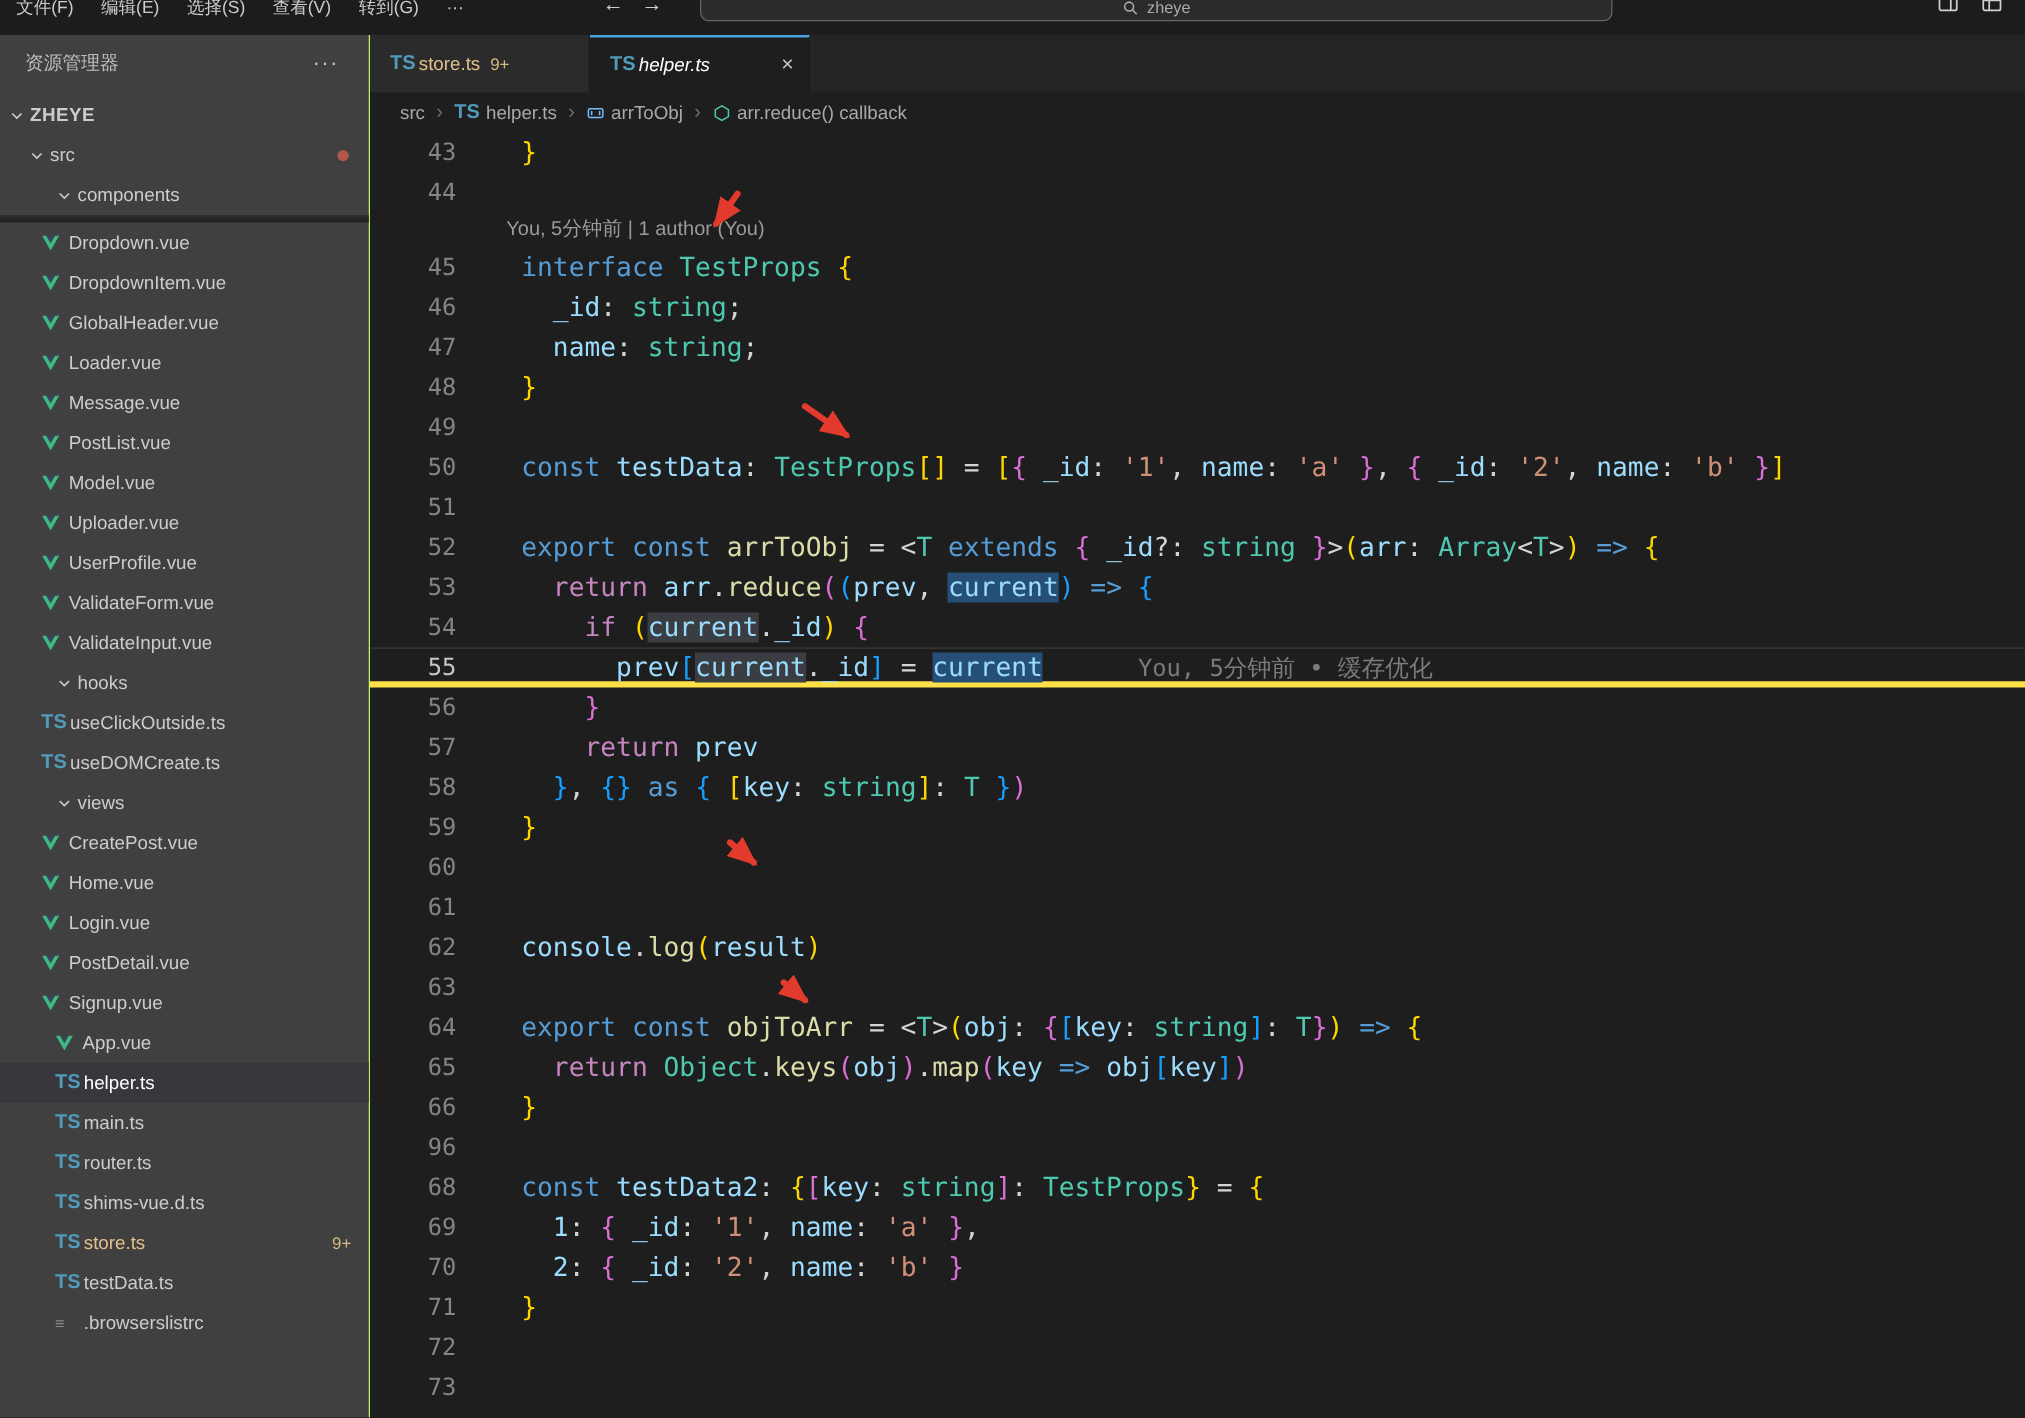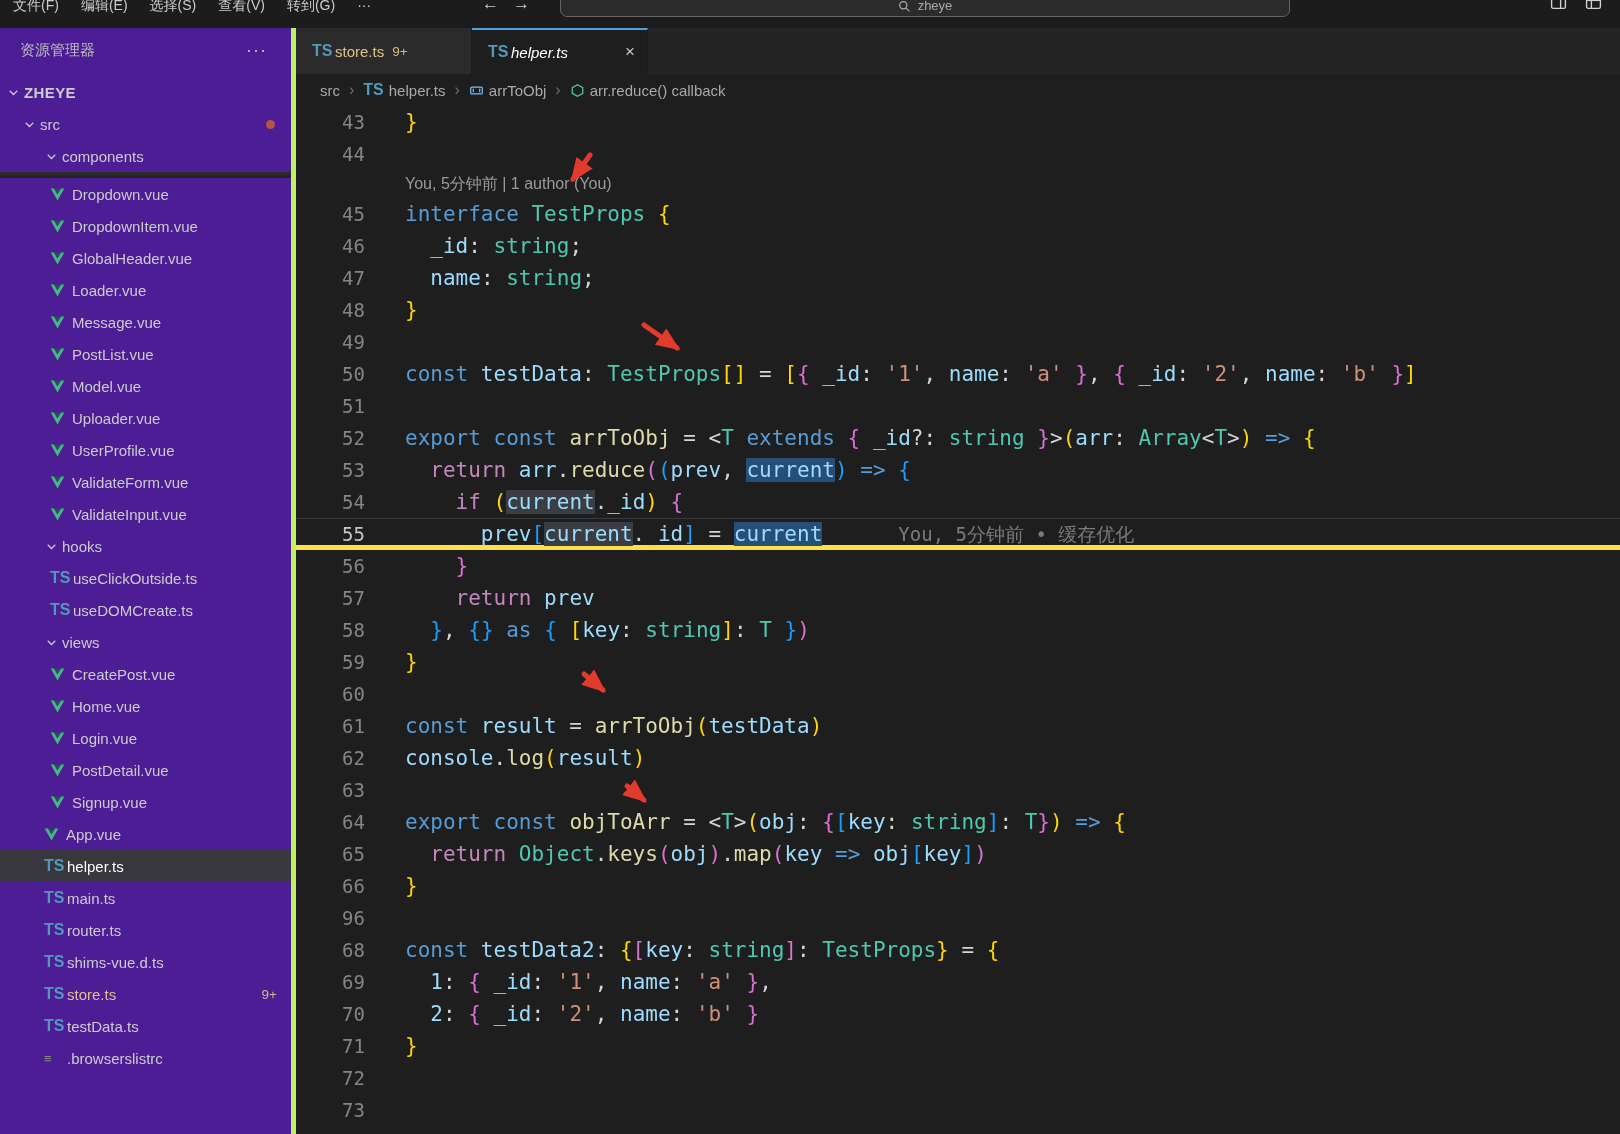--- a/index.html
+++ b/index.html
@@ -14,30 +14,30 @@
   .cmd-center { position:absolute; left:560px; top:-9px; width:730px; height:26px;
                 background:#2b2b2c; border:1px solid #656565; border-radius:7px;
                 display:flex; align-items:flex-end; justify-content:center; gap:7px;
                 color:#ababab; font-size:13px; padding-bottom:3px; }
   .win-icons { position:absolute; right:18px; top:-6px; display:flex; gap:18px; }
 
   
   .main { display:flex; height:1106px; }
 
   
-  .sidebar { width:296px; background:#4c1d95; border-right:5px solid #bef264; flex:none; }
+  .sidebar { width:296px; background:#404040; border-right:1px solid #bef264; flex:none; }
   .explorer-header { height:44px; display:flex; align-items:center; justify-content:space-between;
                      padding:0 24px 0 20px; font-size:15px; color:#bdbdbd; }
   .explorer-actions { font-size:18px; letter-spacing:1px; color:#c2c2c2; }
   .tree { margin-top:4px; }
   .tree-row { height:32px; display:flex; align-items:center; font-size:15px; white-space:nowrap;
               color:#cccccc; }
   .tree-row.selected { background:#37373d; color:#ffffff; }
   .tree-row.root .tree-label { font-weight:bold; letter-spacing:0.4px; }
-  .ind0 { padding-left:6px; } .ind1 { padding-left:22px; } .ind2 { padding-left:44px; } .ind3 { padding-left:50px; }
+  .ind0 { padding-left:6px; } .ind1 { padding-left:22px; } .ind2 { padding-left:44px; } .ind3 { padding-left:33px; }
   .chev { width:18px; height:16px; flex:none; display:inline-flex; align-items:center; }
   .icon-vue { flex:none; margin-right:7px; }
   .icon-ts { flex:none; margin-right:7px; color:#519ABA; font-weight:bold; font-size:16px; width:16px; display:inline-block; }
   .icon-cfg { flex:none; margin-right:7px; color:#8a8a8a; font-size:13px; width:16px; display:inline-block; }
   .tree-label.modified { color:var(--modified,#E2C08D); }
   .git-dot { margin-left:auto; margin-right:16px; width:9px; height:9px; border-radius:50%;
              background:#b4554a; flex:none; }
   .tree-badge { margin-left:auto; margin-right:14px; color:var(--badge,#D7BA7D); font-size:13.5px; }
   .tree-spacer { height:6px; background:linear-gradient(#2e2e2f,#202021); }
 
@@ -55,21 +55,21 @@
 
   .breadcrumb { height:32px; display:flex; align-items:center; padding-left:24px; gap:9px;
                 font-size:15px; color:#a9a9a9; flex:none; background:#1e1e1e; }
   .bc-sep { color:#6e6e6e; font-size:16px; }
   .bc-item { display:flex; align-items:center; gap:5px; }
   .breadcrumb .icon-ts { margin-right:0; width:auto; }
 
   
   .code { position:relative; flex:1; overflow:hidden;
           font-family:"DejaVu Sans Mono", monospace; font-size:21px; }
-  .code-line { height:32px; line-height:32px; white-space:pre; display:flex; }
+  .code-line { height:32px; line-height:32px; white-space:pre; display:flex;gap:12px; }
   .code-line.cur { border-top:1px solid #3a3a3a; border-bottom:5px solid #fde047; line-height:30px; }
   .gutter { display:inline-block; width:69px; text-align:right; color:#858585; flex:none;
             font-size:19px; }
   .code-line.cur .gutter { color:#c6c6c6; }
   .line-body { padding-left:40px; white-space:pre; }
   .codelens { height:28px; line-height:28px; padding-left:109px;
               font-family:"Liberation Sans", sans-serif; font-size:16px; color:#9a9a9a; }
   .blame { color:#7b7b7b; margin-left:76px; font-size:19px; }
 
   .tk-b{color:#569CD6} .tk-p{color:#C586C0} .tk-t{color:#4EC9B0} .tk-v{color:#9CDCFE}
@@ -388,21 +388,21 @@
           <div class="code-line"><span class="gutter">51</span><span class="line-body"></span></div>
           <div class="code-line"><span class="gutter">52</span><span class="line-body"><span class="tk-b">export</span><span class="tk-w"> </span><span class="tk-b">const</span><span class="tk-w"> </span><span class="tk-f">arrToObj</span><span class="tk-w"> = &lt;</span><span class="tk-t">T</span><span class="tk-w"> </span><span class="tk-b">extends</span><span class="tk-w"> </span><span class="tk-m">{</span><span class="tk-w"> </span><span class="tk-v">_id</span><span class="tk-w">?: </span><span class="tk-t">string</span><span class="tk-w"> </span><span class="tk-m">}</span><span class="tk-w">&gt;</span><span class="tk-y">(</span><span class="tk-v">arr</span><span class="tk-w">: </span><span class="tk-t">Array</span><span class="tk-w">&lt;</span><span class="tk-t">T</span><span class="tk-w">&gt;</span><span class="tk-y">)</span><span class="tk-w"> </span><span class="tk-b">=&gt;</span><span class="tk-w"> </span><span class="tk-y">{</span></span></div>
           <div class="code-line"><span class="gutter">53</span><span class="line-body"><span class="tk-w">  </span><span class="tk-p">return</span><span class="tk-w"> </span><span class="tk-v">arr</span><span class="tk-w">.</span><span class="tk-f">reduce</span><span class="tk-m">(</span><span class="tk-u">(</span><span class="tk-v">prev</span><span class="tk-w">, </span><span class="tk-v sel">current</span><span class="tk-u">)</span><span class="tk-w"> </span><span class="tk-b">=&gt;</span><span class="tk-w"> </span><span class="tk-u">{</span></span></div>
           <div class="code-line"><span class="gutter">54</span><span class="line-body"><span class="tk-w">    </span><span class="tk-p">if</span><span class="tk-w"> </span><span class="tk-y">(</span><span class="tk-v dim">current</span><span class="tk-w">.</span><span class="tk-v">_id</span><span class="tk-y">)</span><span class="tk-w"> </span><span class="tk-m">{</span></span></div>
           <div class="code-line cur"><span class="gutter">55</span><span class="line-body"><span class="tk-w">      </span><span class="tk-v">prev</span><span class="tk-u">[</span><span class="tk-v dim">current</span><span class="tk-w">.</span><span class="tk-v">_id</span><span class="tk-u">]</span><span class="tk-w"> = </span><span class="tk-v sel">current</span><span class="blame">You, 5分钟前 • 缓存优化</span></span></div>
           <div class="code-line"><span class="gutter">56</span><span class="line-body"><span class="tk-w">    </span><span class="tk-m">}</span></span></div>
           <div class="code-line"><span class="gutter">57</span><span class="line-body"><span class="tk-w">    </span><span class="tk-p">return</span><span class="tk-w"> </span><span class="tk-v">prev</span></span></div>
           <div class="code-line"><span class="gutter">58</span><span class="line-body"><span class="tk-w">  </span><span class="tk-u">}</span><span class="tk-w">, </span><span class="tk-u">{}</span><span class="tk-w"> </span><span class="tk-b">as</span><span class="tk-w"> </span><span class="tk-u">{</span><span class="tk-w"> </span><span class="tk-y">[</span><span class="tk-v">key</span><span class="tk-w">: </span><span class="tk-t">string</span><span class="tk-y">]</span><span class="tk-w">: </span><span class="tk-t">T</span><span class="tk-w"> </span><span class="tk-u">}</span><span class="tk-m">)</span></span></div>
           <div class="code-line"><span class="gutter">59</span><span class="line-body"><span class="tk-y">}</span></span></div>
           <div class="code-line"><span class="gutter">60</span><span class="line-body"></span></div>
-          <div class="code-line"><span class="gutter">61</span><span class="line-body"><span class="tk-b">const </span><span class="tk-v">result</span><span class="tk-w"> = </span><span class="tk-f">arrToObj</span><span class="tk-y">(</span><span class="tk-v">testData</span><span class="tk-y">)</span></span></div>
+          <div class="code-line"><span class="gutter">61</span></div>
           <div class="code-line"><span class="gutter">62</span><span class="line-body"><span class="tk-v">console</span><span class="tk-w">.</span><span class="tk-f">log</span><span class="tk-y">(</span><span class="tk-v">result</span><span class="tk-y">)</span></span></div>
           <div class="code-line"><span class="gutter">63</span><span class="line-body"></span></div>
           <div class="code-line"><span class="gutter">64</span><span class="line-body"><span class="tk-b">export</span><span class="tk-w"> </span><span class="tk-b">const</span><span class="tk-w"> </span><span class="tk-f">objToArr</span><span class="tk-w"> = &lt;</span><span class="tk-t">T</span><span class="tk-w">&gt;</span><span class="tk-y">(</span><span class="tk-v">obj</span><span class="tk-w">: </span><span class="tk-m">{</span><span class="tk-u">[</span><span class="tk-v">key</span><span class="tk-w">: </span><span class="tk-t">string</span><span class="tk-u">]</span><span class="tk-w">: </span><span class="tk-t">T</span><span class="tk-m">}</span><span class="tk-y">)</span><span class="tk-w"> </span><span class="tk-b">=&gt;</span><span class="tk-w"> </span><span class="tk-y">{</span></span></div>
           <div class="code-line"><span class="gutter">65</span><span class="line-body"><span class="tk-w">  </span><span class="tk-p">return</span><span class="tk-w"> </span><span class="tk-t">Object</span><span class="tk-w">.</span><span class="tk-f">keys</span><span class="tk-m">(</span><span class="tk-v">obj</span><span class="tk-m">)</span><span class="tk-w">.</span><span class="tk-f">map</span><span class="tk-m">(</span><span class="tk-v">key</span><span class="tk-w"> </span><span class="tk-b">=&gt;</span><span class="tk-w"> </span><span class="tk-v">obj</span><span class="tk-u">[</span><span class="tk-v">key</span><span class="tk-u">]</span><span class="tk-m">)</span></span></div>
           <div class="code-line"><span class="gutter">66</span><span class="line-body"><span class="tk-y">}</span></span></div>
           <div class="code-line"><span class="gutter">96</span><span class="line-body"></span></div>
           <div class="code-line"><span class="gutter">68</span><span class="line-body"><span class="tk-b">const </span><span class="tk-v">testData2</span><span class="tk-w">: </span><span class="tk-y">{</span><span class="tk-m">[</span><span class="tk-v">key</span><span class="tk-w">: </span><span class="tk-t">string</span><span class="tk-m">]</span><span class="tk-w">: </span><span class="tk-t">TestProps</span><span class="tk-y">}</span><span class="tk-w"> = </span><span class="tk-y">{</span></span></div>
           <div class="code-line"><span class="gutter">69</span><span class="line-body"><span class="tk-w">  </span><span class="tk-v">1</span><span class="tk-w">: </span><span class="tk-m">{</span><span class="tk-w"> </span><span class="tk-v">_id</span><span class="tk-w">: </span><span class="tk-s">'1'</span><span class="tk-w">, </span><span class="tk-v">name</span><span class="tk-w">: </span><span class="tk-s">'a'</span><span class="tk-w"> </span><span class="tk-m">}</span><span class="tk-w">,</span></span></div>
           <div class="code-line"><span class="gutter">70</span><span class="line-body"><span class="tk-w">  </span><span class="tk-v">2</span><span class="tk-w">: </span><span class="tk-m">{</span><span class="tk-w"> </span><span class="tk-v">_id</span><span class="tk-w">: </span><span class="tk-s">'2'</span><span class="tk-w">, </span><span class="tk-v">name</span><span class="tk-w">: </span><span class="tk-s">'b'</span><span class="tk-w"> </span><span class="tk-m">}</span></span></div>
           <div class="code-line"><span class="gutter">71</span><span class="line-body"><span class="tk-y">}</span></span></div>

